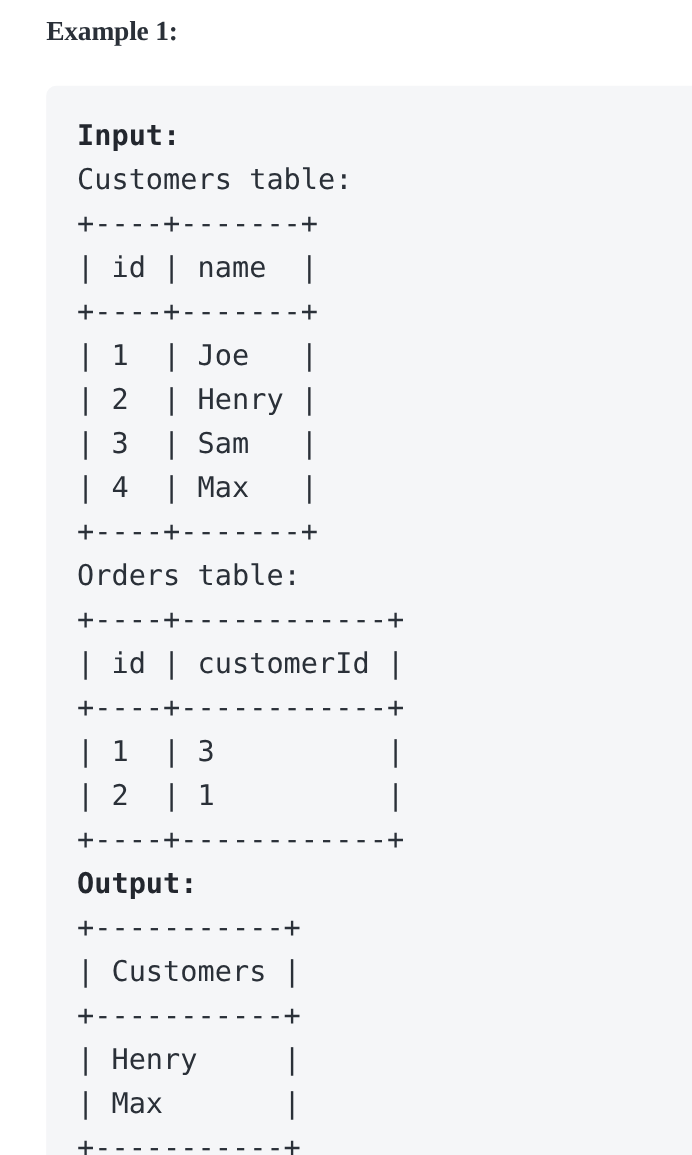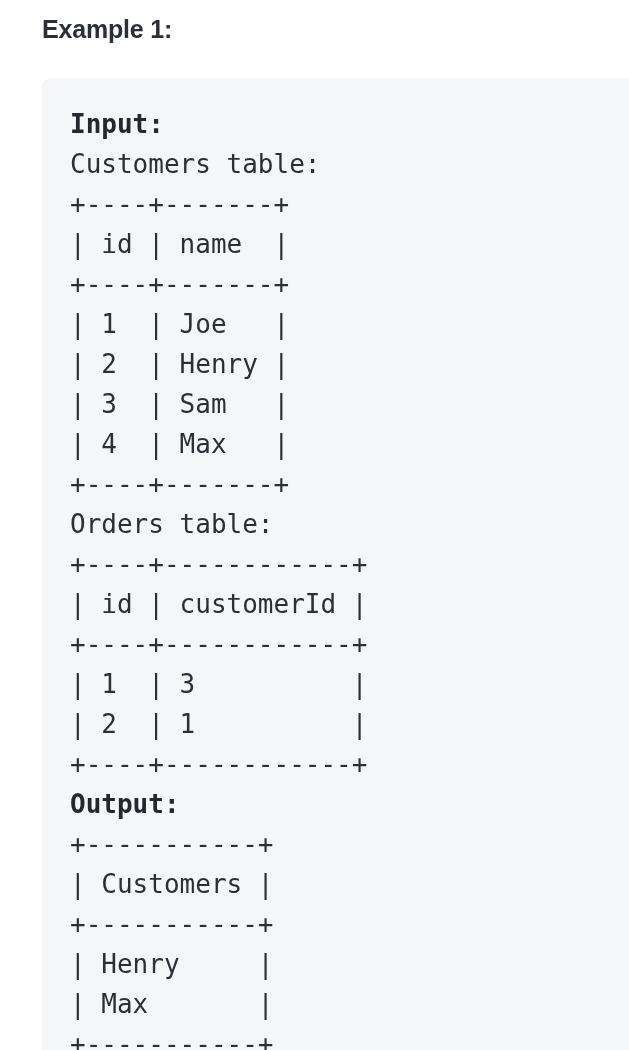--- a/index.html
+++ b/index.html
@@ -21,21 +21,21 @@
     height: 1050px;
     box-sizing: border-box;
     overflow: hidden;
     background: #ffffff;
   }
   .example-heading {
     position: absolute;
     left: 42px;
     top: 12px;
     margin: 0;
-    font-family: Liberation Sans, sans-serif;
+    font-family: Liberation Serif, serif;
     font-size: 25px;
     line-height: 34px;
     font-weight: bold;
     color: #2a3038;
     letter-spacing: -0.2px;
     white-space: pre;
   }
   .code-block {
     position: absolute;
     left: 42px;

